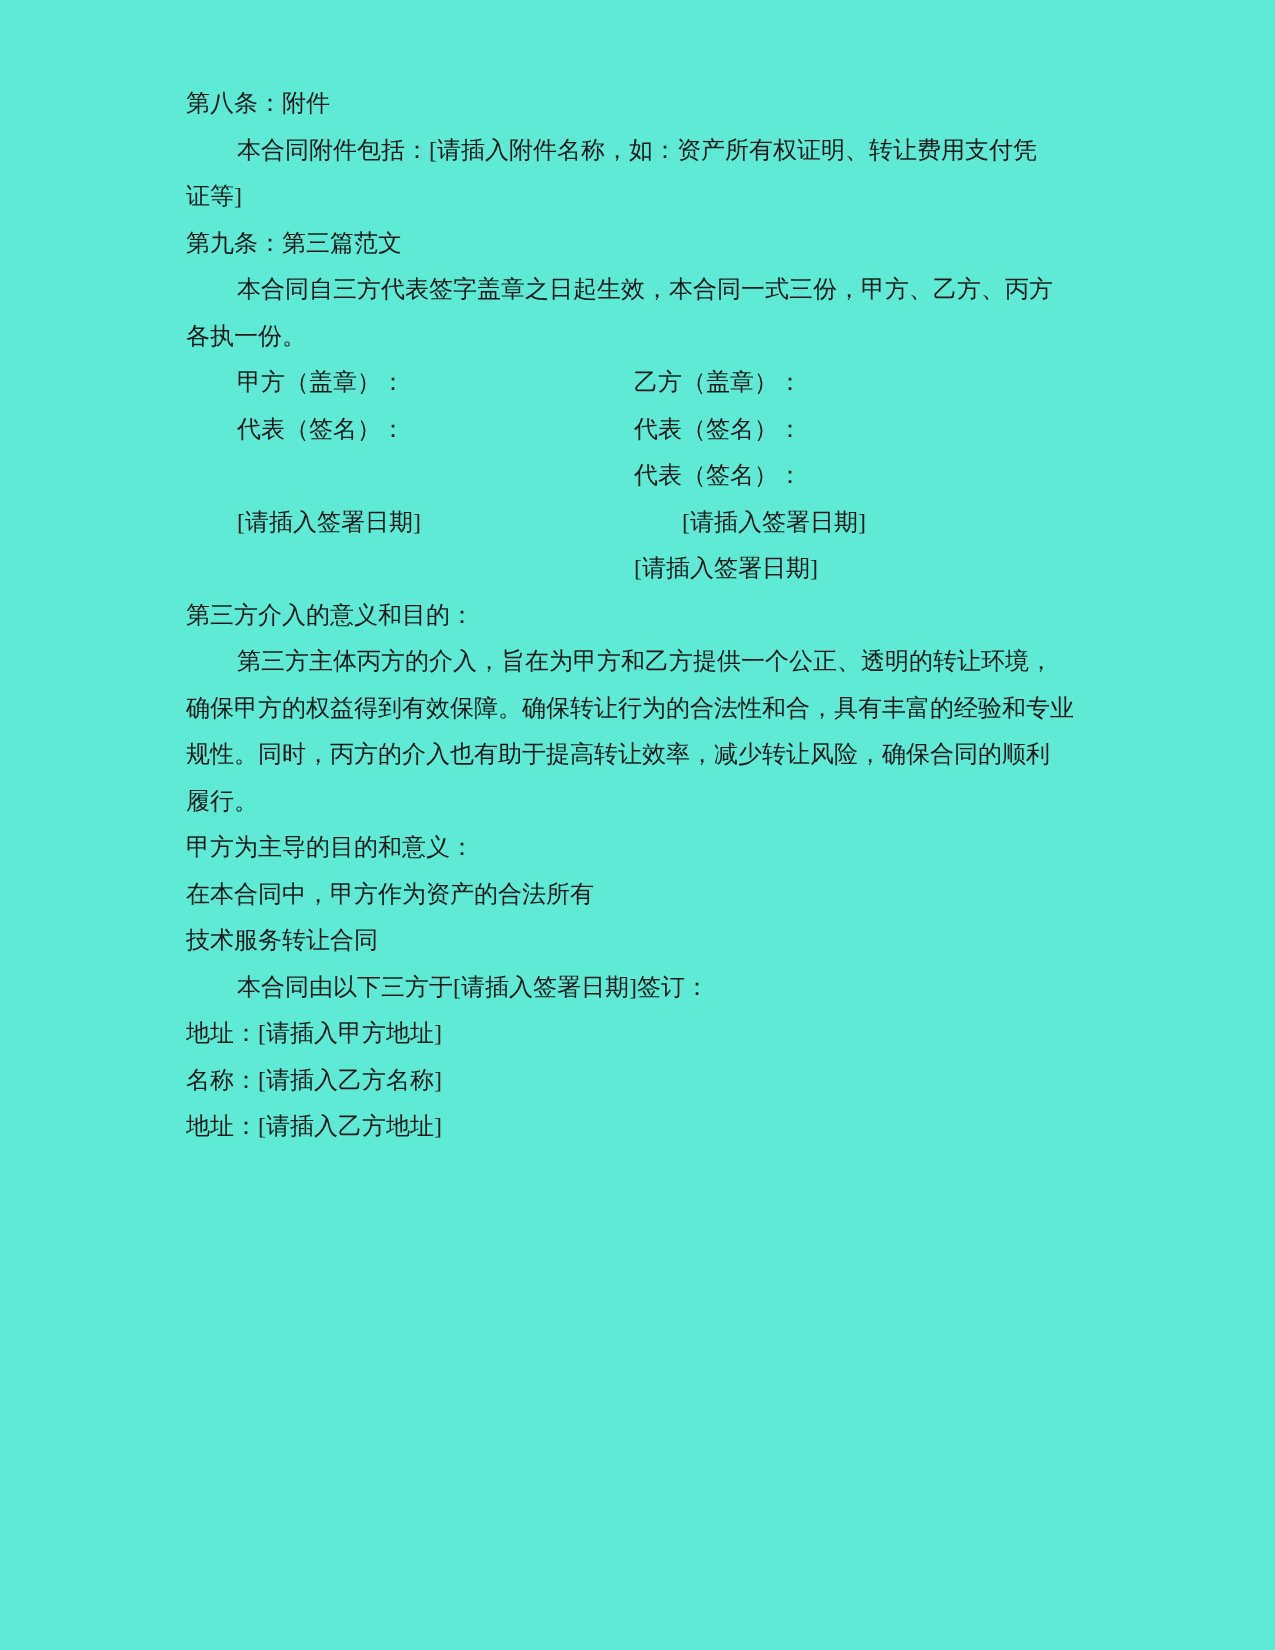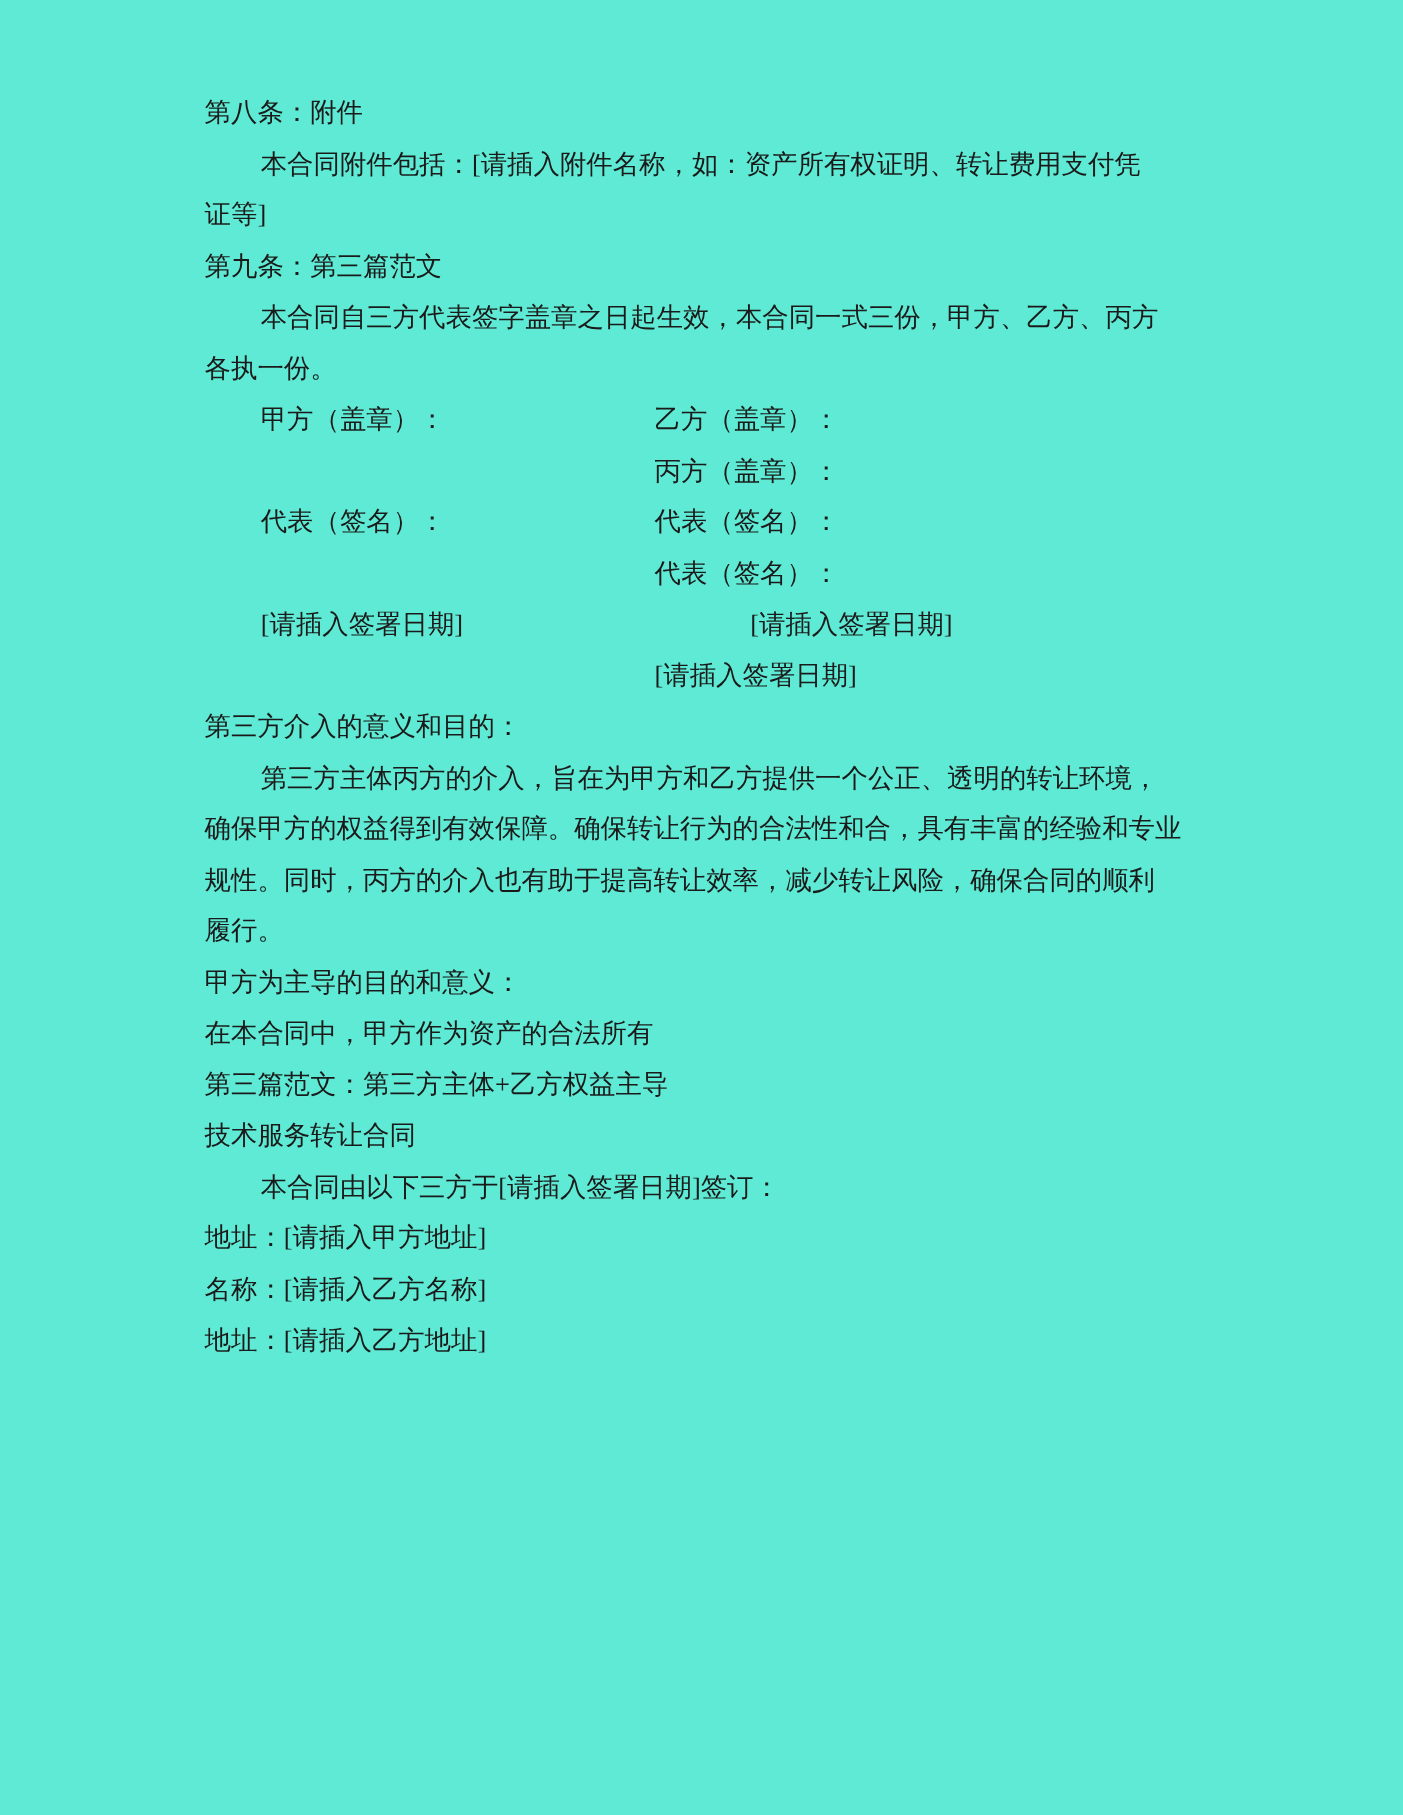--- a/index.html
+++ b/index.html
@@ -17,42 +17,39 @@
   }
   .line {
     height: 46.5px;
     line-height: 46.5px;
     white-space: nowrap;
   }
   .indent { padding-left: 51px; }
   .sigrow { position: relative; }
   .sigrow span { position: absolute; top: 0; white-space: nowrap; }
   .col-left { left: 51px; }
-  .col-right { left: 409px; }
+  .col-right { left: 448px; }
   .col-right-indent { left: 496px; }
 </style>
 </head>
 <body>
 
 <div class="page">
 
   <div class="line">第八条：附件</div>
   <div class="line indent">本合同附件包括：[请插入附件名称，如：资产所有权证明、转让费用支付凭</div>
   <div class="line">证等]</div>
 
   <div class="line">第九条：第三篇范文</div>
   <div class="line indent">本合同自三方代表签字盖章之日起生效，本合同一式三份，甲方、乙方、丙方</div>
   <div class="line">各执一份。</div>
 
   <div class="line sigrow">
     <span class="col-left">甲方（盖章）：</span>
     <span class="col-right">乙方（盖章）：</span>
-  </div>
-  <div class="line sigrow">
-    <span class="col-right">丙方（盖章）：</span>
   </div>
   <div class="line sigrow">
     <span class="col-left">代表（签名）：</span>
     <span class="col-right">代表（签名）：</span>
   </div>
   <div class="line sigrow">
     <span class="col-right">代表（签名）：</span>
   </div>
   <div class="line sigrow">
     <span class="col-left">[请插入签署日期]</span>
@@ -64,20 +61,19 @@
 
   <div class="line">第三方介入的意义和目的：</div>
   <div class="line indent">第三方主体丙方的介入，旨在为甲方和乙方提供一个公正、透明的转让环境，</div>
   <div class="line">确保甲方的权益得到有效保障。确保转让行为的合法性和合，具有丰富的经验和专业</div>
   <div class="line">规性。同时，丙方的介入也有助于提高转让效率，减少转让风险，确保合同的顺利</div>
   <div class="line">履行。</div>
 
   <div class="line">甲方为主导的目的和意义：</div>
   <div class="line">在本合同中，甲方作为资产的合法所有</div>
 
-  <div class="line">第三篇范文：第三方主体+乙方权益主导</div>
   <div class="line">技术服务转让合同</div>
   <div class="line indent">本合同由以下三方于[请插入签署日期]签订：</div>
   <div class="line">地址：[请插入甲方地址]</div>
   <div class="line">名称：[请插入乙方名称]</div>
   <div class="line">地址：[请插入乙方地址]</div>
 
 </div>
 
 </body></html>

